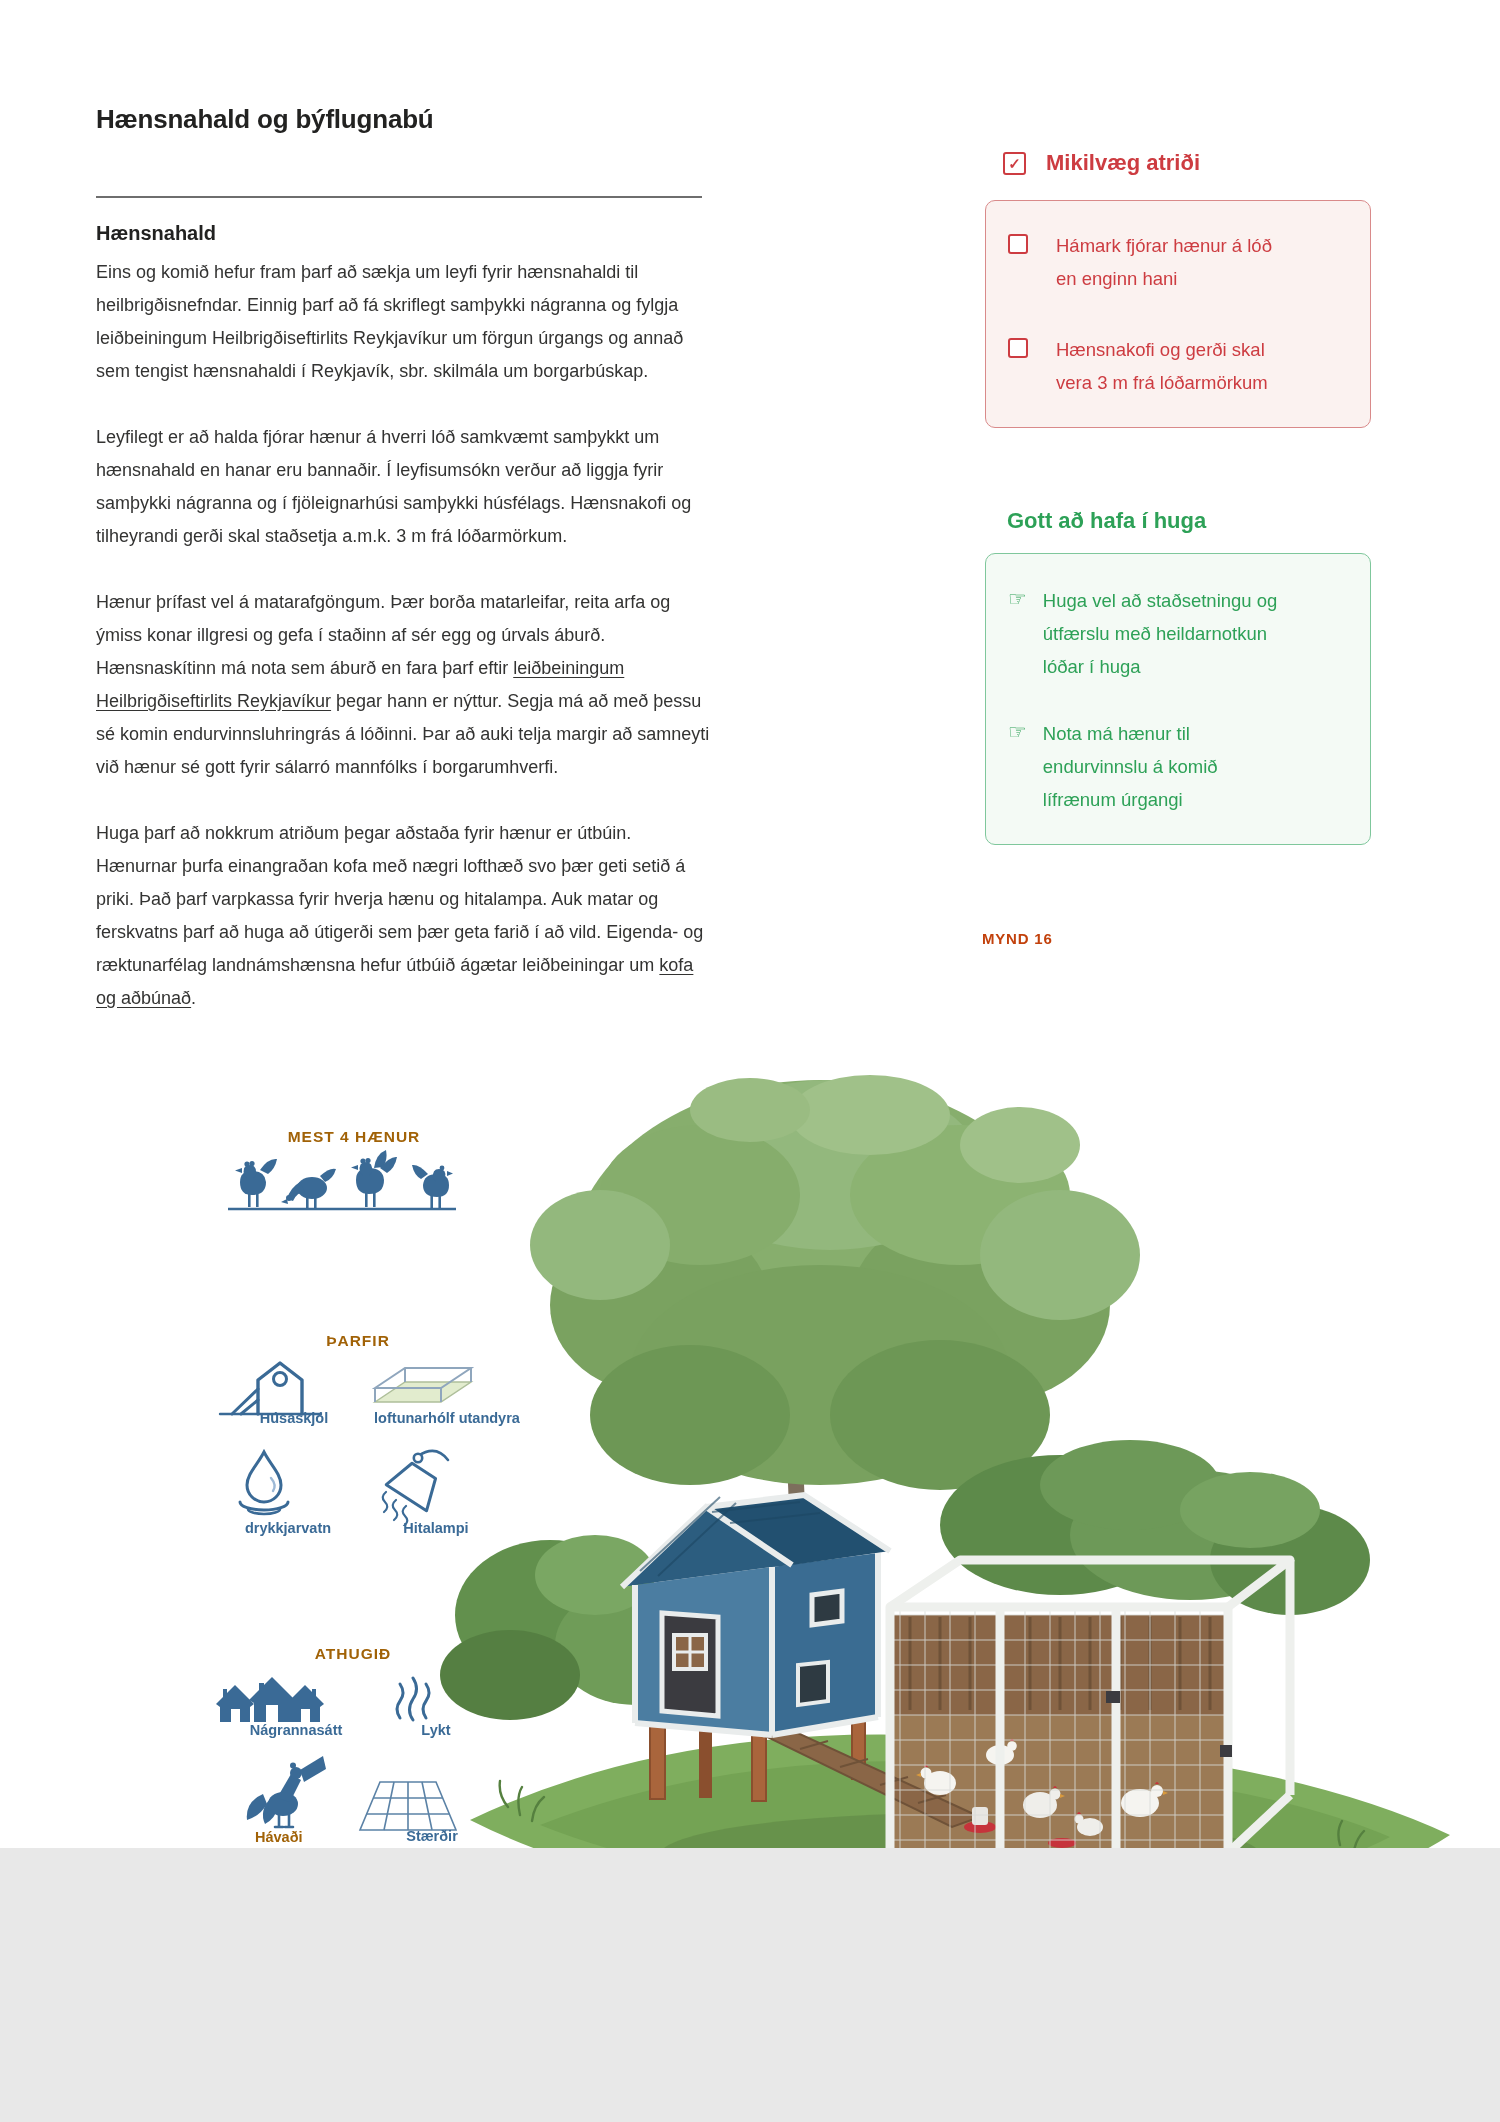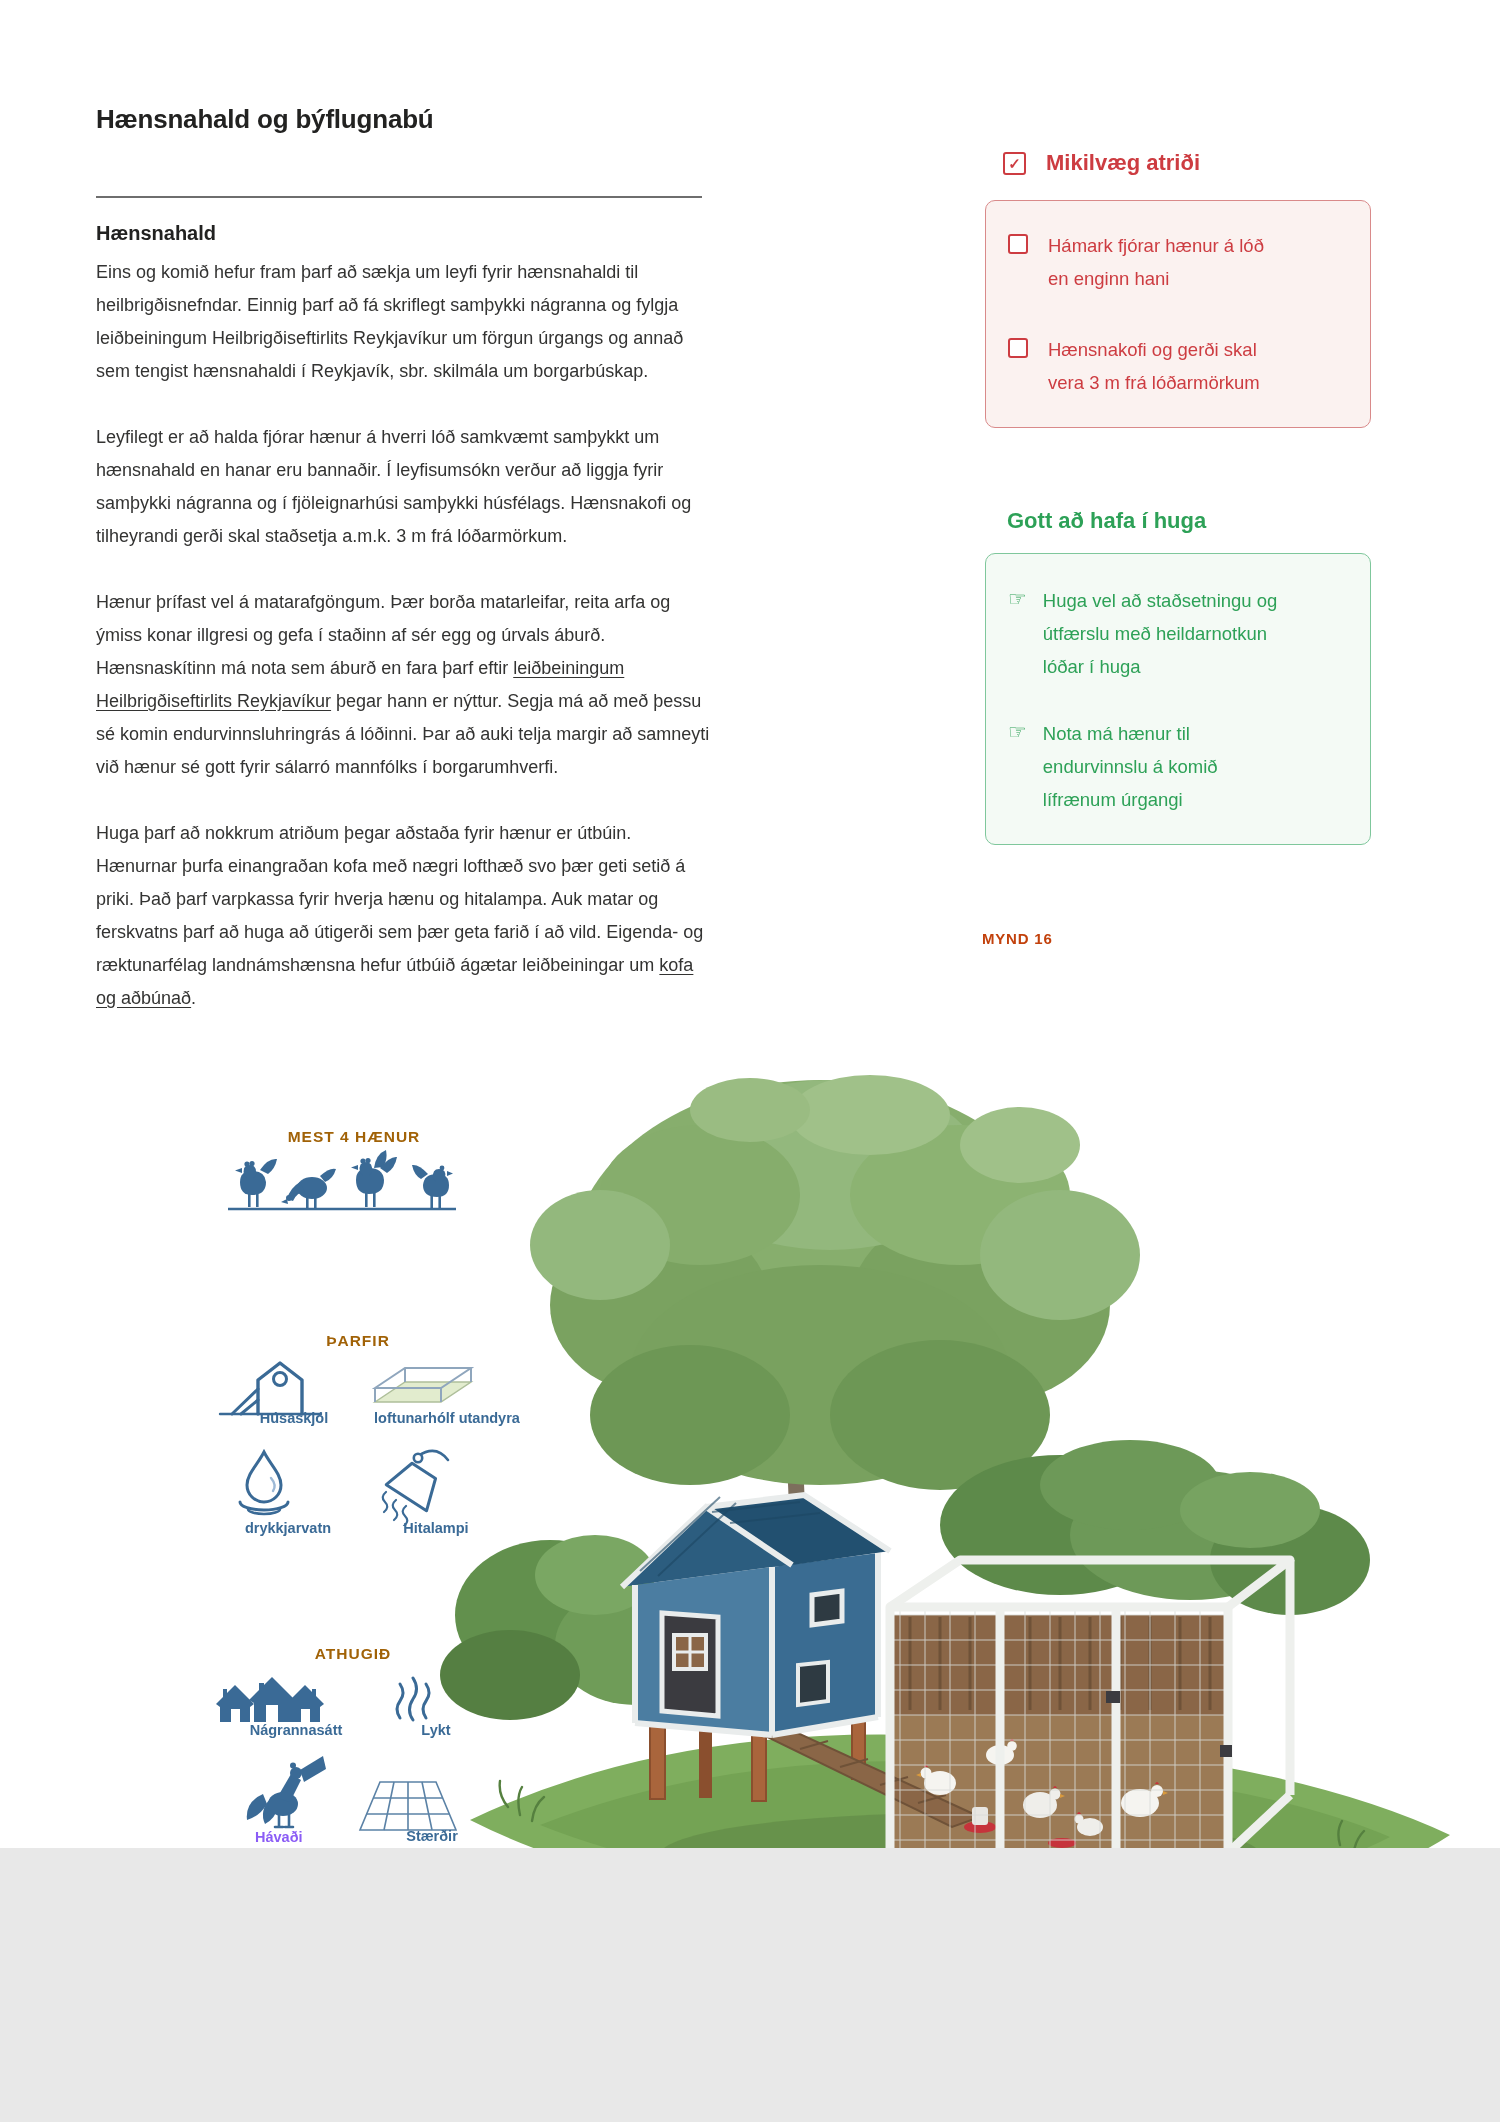--- a/index.html
+++ b/index.html
@@ -20,39 +20,39 @@
 
   
   .side-head-red{left:1003px;top:150px;display:flex;align-items:center;gap:20px;}
   .chk{box-sizing:border-box;border:2.5px solid #cd3c41;border-radius:3px;background:#fff;}
   .chk.header{width:23px;height:23px;display:flex;align-items:center;justify-content:center;
       font-size:15px;font-weight:bold;color:#cd3c41;line-height:1;}
   .chk.item{width:20px;height:20px;flex:0 0 auto;margin-top:5px;}
   .side-title-red{font-size:22px;font-weight:bold;color:#cd3c41;}
   .red-box{left:985px;top:200px;width:386px;height:228px;box-sizing:border-box;
       background:#fbf2f0;border:1.5px solid #d98a8a;border-radius:10px;padding:28px 24px 0 22px;}
-  .red-box .note-item{display:flex;gap:20px;}
+  .red-box .note-item{display:flex;gap:28px;}
   .red-box .note-item + .note-item{margin-top:38px;}
   .note-text-red{width:236px;font-size:18.5px;line-height:33px;color:#cd3c41;}
 
   .side-title-green{left:1007px;top:508px;font-size:22px;font-weight:bold;color:#2da157;}
   .green-box{left:985px;top:553px;width:386px;height:292px;box-sizing:border-box;
       background:#f4faf5;border:1.5px solid #7fc79c;border-radius:10px;padding:30px 24px 0 22px;}
   .green-box .note-item{display:flex;gap:16px;}
   .green-box .note-item + .note-item{margin-top:34px;}
   .hand{font-size:21px;color:#2da157;line-height:30px;flex:0 0 auto;}
   .note-text-green{width:236px;font-size:18.5px;line-height:33px;color:#2da157;}
 
   .fig-label{left:982px;top:930px;font-size:15px;font-weight:bold;color:#c2410c;letter-spacing:0.8px;}
   .fig-caption{left:982px;top:956px;width:372px;font-size:16px;line-height:28px;color:#8c8c8c;}
 
   
   .info-title{font-size:15.5px;font-weight:bold;color:#a16207;letter-spacing:1px;transform:translateX(-50%);white-space:nowrap;}
   .icon-label{font-size:14.5px;font-weight:bold;color:#3a6a96;transform:translateX(-50%);white-space:nowrap;padding-left:48px;}
-  .rooster-label{left:255px;top:1828px;font-size:14.5px;font-weight:bold;color:#8b5cf6;line-height:19px;}
+  .rooster-label{left:255px;top:1828px;font-size:14.5px;font-weight:bold;color:#a16207;line-height:19px;}
 
   
   .footer-rule{left:96px;top:2003px;width:1308px;height:1px;background:#a6a6a6;}
   .footer-pagenum{left:127px;top:2041px;font-size:16px;color:#3e3e3d;}
   .footer-chapter{left:200px;top:2041px;font-size:16px;color:#3e3e3d;}
   .footer-logo-text{left:1291px;top:2033px;font-size:13.5px;line-height:16px;color:#4d7c0f;font-weight:bold;}
 
   svg{display:block;}
 </style>
 </head>

